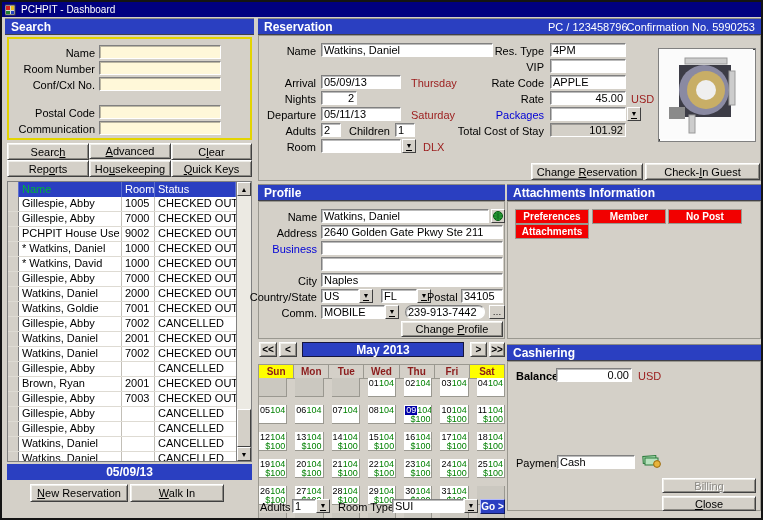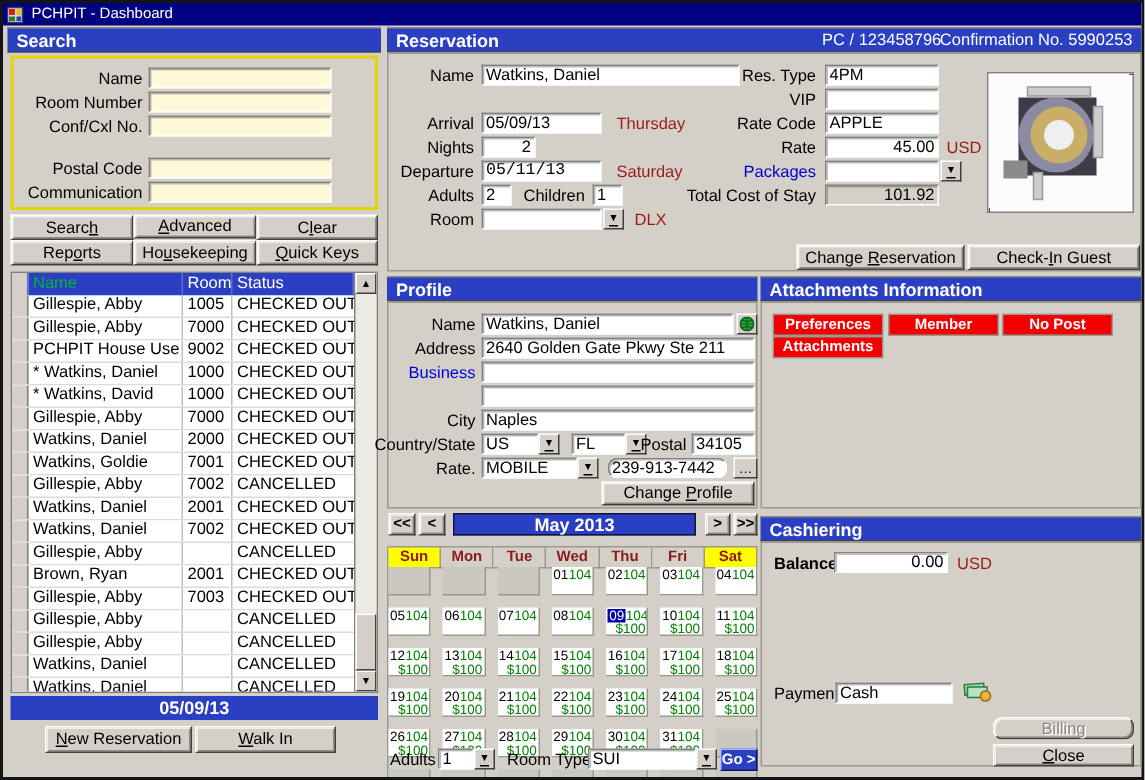--- a/index.html
+++ b/index.html
@@ -244,21 +244,21 @@
     <input class="field" style="left: 62px; top: 7px; width: 172px;" readonly="" value="Watkins, Daniel">
 
     <span class="lab rt" style="right:444px;top:41px;">Arrival</span>
     <input class="field" style="left: 62px; top: 39px; width: 80px;" readonly="" value="05/09/13">
     <span class="lab maroon" style="left:152px;top:41px;">Thursday</span>
 
     <span class="lab rt" style="right:444px;top:57px;">Nights</span>
     <input class="field ra" style="left: 62px; top: 55px; width: 36px;" readonly="" value="2">
 
     <span class="lab rt" style="right:444px;top:73px;">Departure</span>
-    <input class="field" style="left: 62px; top: 71px; width: 80px; font-family: Liberation Mono, monospace;" readonly="" value="05/11/13">
+    <input class="field" style="left: 62px; top: 71px; width: 80px;" readonly="" value="05/11/13">
     <span class="lab maroon" style="left:152px;top:73px;">Saturday</span>
 
     <span class="lab rt" style="right:444px;top:89px;">Adults</span>
     <input class="field" style="left: 62px; top: 87px; width: 20px;" readonly="" value="2">
     <span class="lab" style="left:90px;top:89px;">Children</span>
     <input class="field" style="left: 136px; top: 87px; width: 20px;" readonly="" value="1">
 
     <span class="lab rt" style="right:444px;top:105px;">Room</span>
     <input class="field" style="left: 62px; top: 103px; width: 80px;" readonly="" value="">
     <span class="cbtn" style="left:143px;top:103px;">
@@ -335,21 +335,21 @@
     <span class="cbtn" style="left:100px;top:87px;">
         <span class="arr">▼</span>
       </span>
     <input class="field" style="left: 122px; top: 87px; width: 36px;" readonly="" value="FL">
     <span class="cbtn" style="left:158px;top:87px;">
         <span class="arr">▼</span>
       </span>
     <span class="lab" style="left:168px;top:89px;text-align:right;">Postal</span>
     <input class="field" style="left: 202px; top: 87px; width: 42px;" readonly="" value="34105">
 
-    <span class="lab rt" style="right:187px;top:105px;">Rate.</span>
+    <span class="lab rt" style="right:187px;top:105px;">Comm.</span>
     <input class="field" style="left: 62px; top: 103px; width: 64px;" readonly="" value="MOBILE">
     <span class="cbtn" style="left:126px;top:103px;">
         <span class="arr">▼</span>
       </span>
     <input class="field" style="left: 146px; top: 103px; width: 80px; border-radius: 7px;" readonly="" value="239-913-7442">
     <span class="cbtn" style="left:230px;top:103px;width:16px;font-size:9px;">…</span>
 
     <button class="wbtn" style="left:142px;top:119px;width:102px;height:16px;position:absolute;">Change <u>P</u>rofile</button>
   </div>
 
@@ -635,17 +635,17 @@
     <span class="lab" style="left:8px;top:95px;">Payment</span>
     <input class="field" style="left: 49px; top: 93px; width: 78px;" readonly="" value="Cash">
     <span style="position:absolute;left:134px;top:92px;">
       <svg width="20" height="14" viewBox="0 0 20 14" aria-hidden="true">
         <rect x="1" y="2" width="13" height="7" fill="#9fd6a8" stroke="#2c7a3c" transform="rotate(-4 7 5)"></rect>
         <rect x="3" y="4" width="13" height="7" fill="#b8e2be" stroke="#2c7a3c"></rect>
         <circle cx="15" cy="10" r="3.4" fill="#e8b43c" stroke="#9a6a10"></circle>
       </svg>
     </span>
 
-    <button class="wbtn disabled" style="left:154px;top:116px;width:94px;height:15px;border-radius:6px;">Billing</button>
+    <button class="wbtn disabled" style="left:154px;top:116px;width:94px;height:15px;">Billing</button>
     <button class="wbtn" style="left:154px;top:134px;width:94px;height:15px;"><u>C</u>lose</button>
   </div>
 
 </div>
 
 </body></html>

